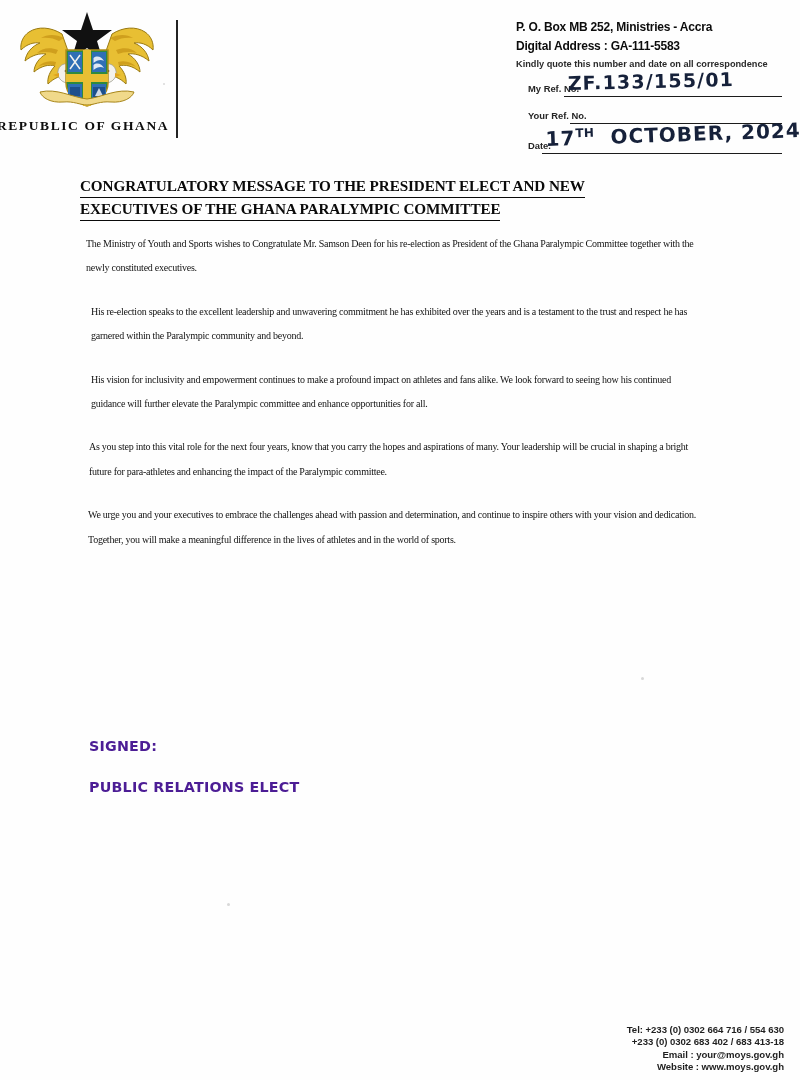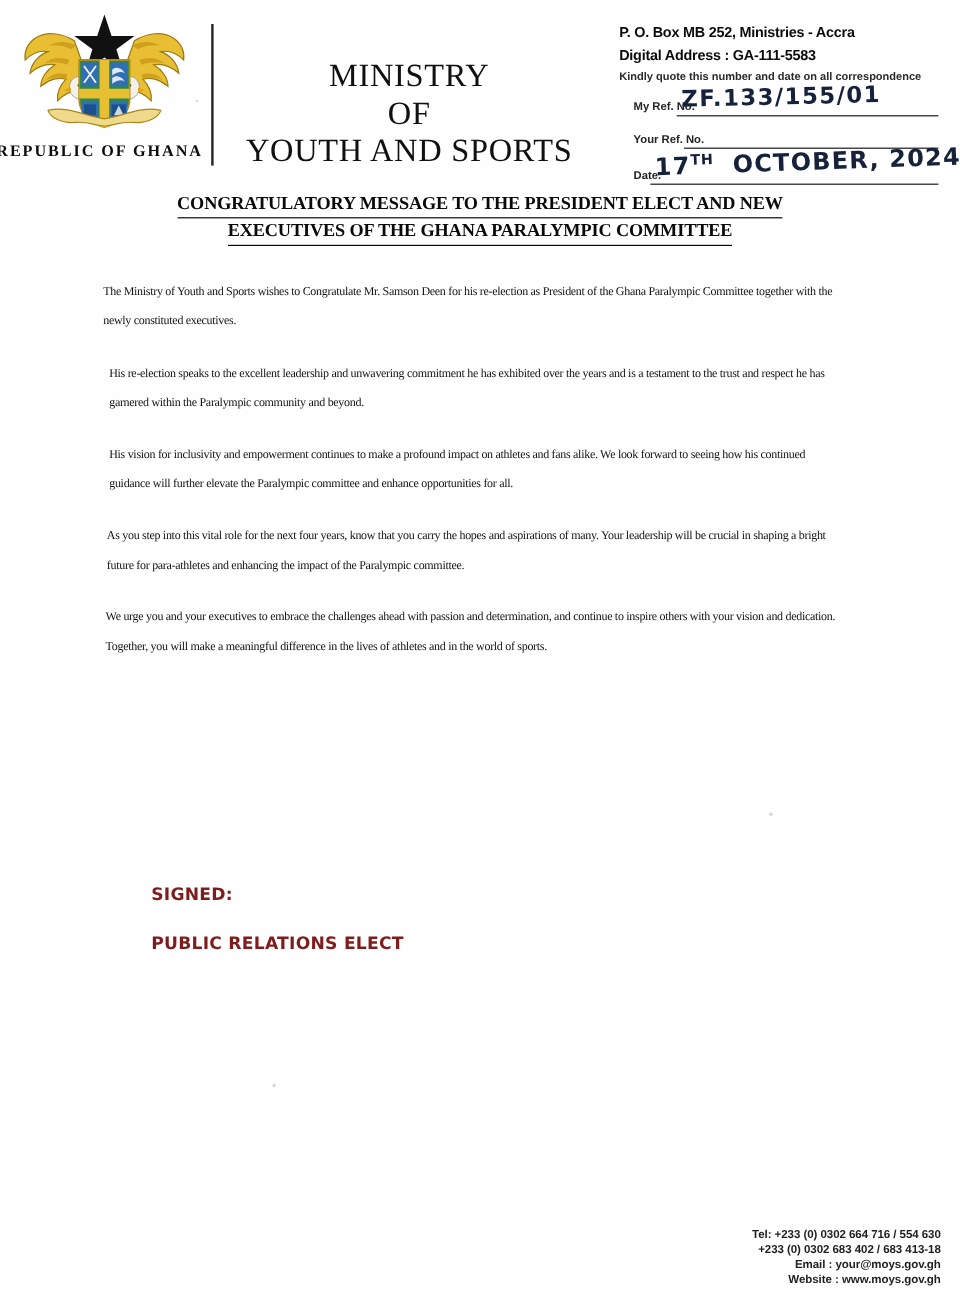--- a/index.html
+++ b/index.html
@@ -152,23 +152,22 @@
   .sup-th {
     font-size: 12px;
     vertical-align: super;
     letter-spacing: 0.5px;
   }
 
   
   #doc-title {
     position: absolute;
     left: 80px;
-    top: 159px;
+    top: 175px;
     width: 640px;
-    text-align: center;
     font-family: "Liberation Serif", serif;
     font-weight: bold;
     font-size: 15.2px;
     line-height: 21px;
     letter-spacing: -0.1px;
     color: #0a0a0a;
   }
   #doc-title .title-line {
     display: inline-block;
     border-bottom: 1.5px solid #0a0a0a;
@@ -200,22 +199,21 @@
     position: absolute;
     left: 89px;
     top: 738px;
     width: 400px;
   }
   .sign-line {
     font-family: "DejaVu Sans", sans-serif;
     font-weight: bold;
     font-size: 14.3px;
     letter-spacing: 0.2px;
-    color: #7f1d1d;
-    margin-left: 37px;
+    color: #4c1d95;
   }
   #sign-unit { margin-top: 25px; }
 
   
   #footer-contact {
     position: absolute;
     right: 16px;
     bottom: 6px;
     width: 300px;
     text-align: right;
@@ -300,25 +298,20 @@
           <path d="M56,168 C90,160 118,178 150,182 C182,178 210,160 244,168
                    C240,180 222,190 198,188 C176,186 164,194 150,194
                    C136,194 124,186 102,188 C78,190 60,180 56,168 Z" fill="#f0d98a" stroke="#a8861a" stroke-width="2"></path>
         </g>
       </svg>
       <div id="crest-caption">REPUBLIC OF GHANA</div>
     </div>
 
     <div id="header-divider"></div>
 
-    <div id="ministry-name">
-      <span class="mn-line">MINISTRY</span>
-      <span class="mn-line">OF</span>
-      <span class="mn-line">YOUTH AND SPORTS</span>
-    </div>
 
     <div id="ref-block">
       <div class="addr-line">P. O. Box MB 252, Ministries - Accra</div>
       <div class="addr-line">Digital Address : GA-111-5583</div>
       <div id="quote-note">Kindly quote this number and date on all correspondence</div>
 
       <div class="ref-row" id="row-myref">
         <span class="ref-label">My Ref. No.</span>
         <span class="ref-hand">ZF.133/155/01</span>
         <span class="ref-rule"></span>

